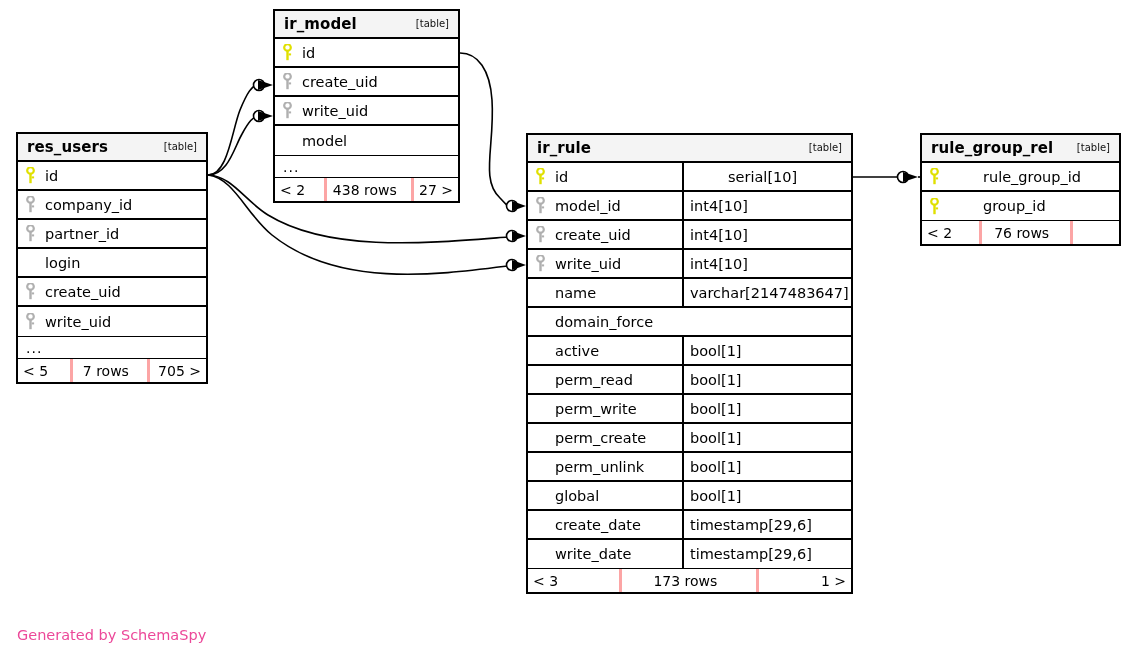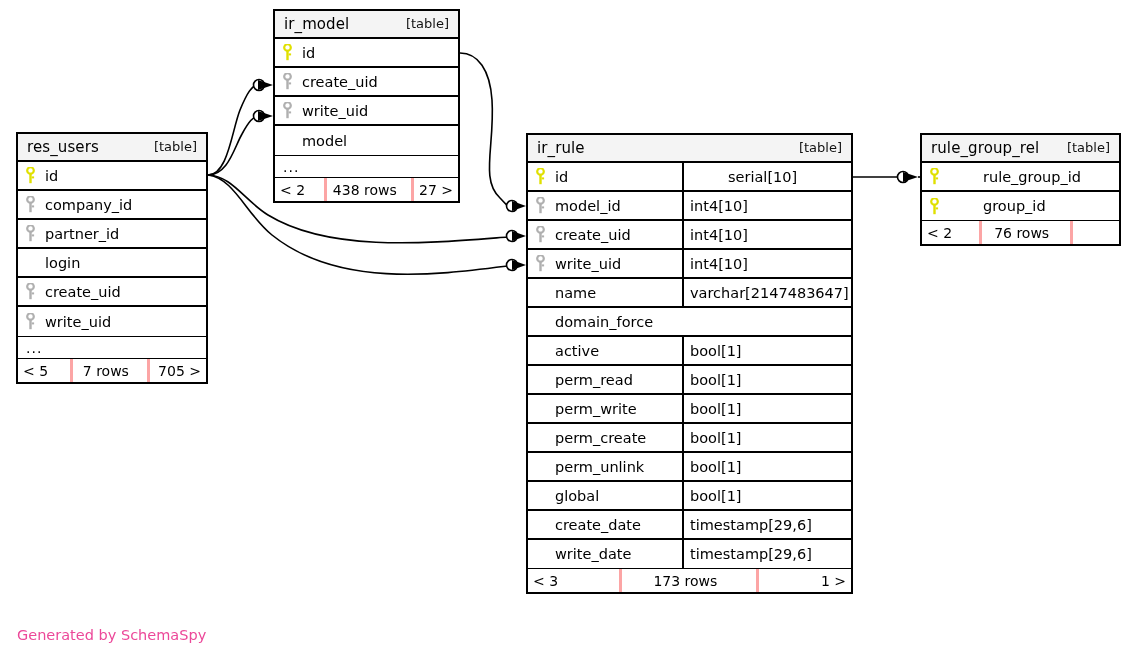--- a/index.html
+++ b/index.html
@@ -37,26 +37,26 @@
     display: flex;
     align-items: center;
     justify-content: space-between;
     background: #f4f4f4;
     border-bottom: 2px solid #000000;
     padding: 4px 9px 5px 9px;
     box-sizing: border-box;
     height: 28px;
   }
   .tbl-title {
-    font-weight: normal;
+    font-weight: bold;
     font-size: 15px;
     letter-spacing: 0.1px;
   }
   .tbl-tag {
-    font-size: 13px;
+    font-size: 10px;
     color: #111111;
   }
   .col-row {
     display: flex;
     align-items: stretch;
     border-bottom: 2px solid #000000;
     height: 29px;
     box-sizing: border-box;
   }
   .col-row:last-of-type { border-bottom: none; }

